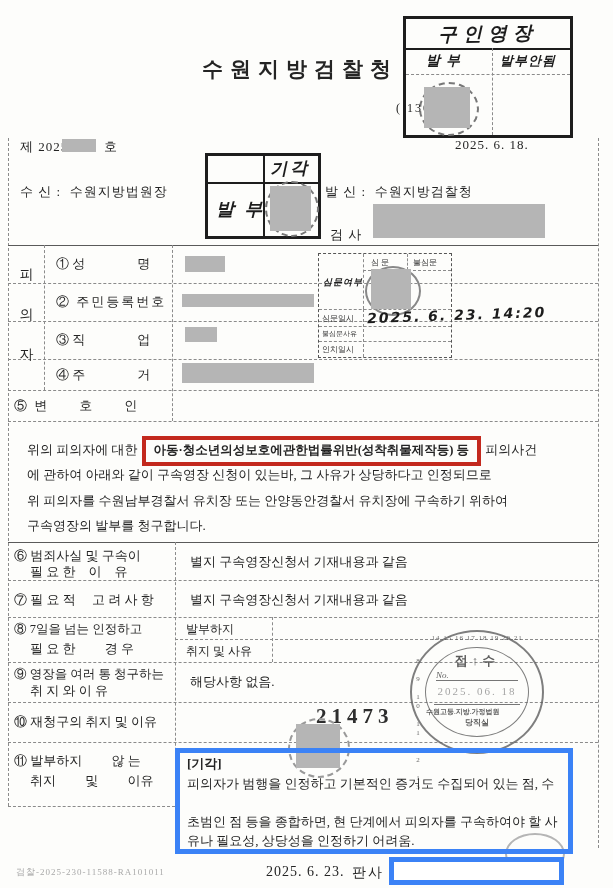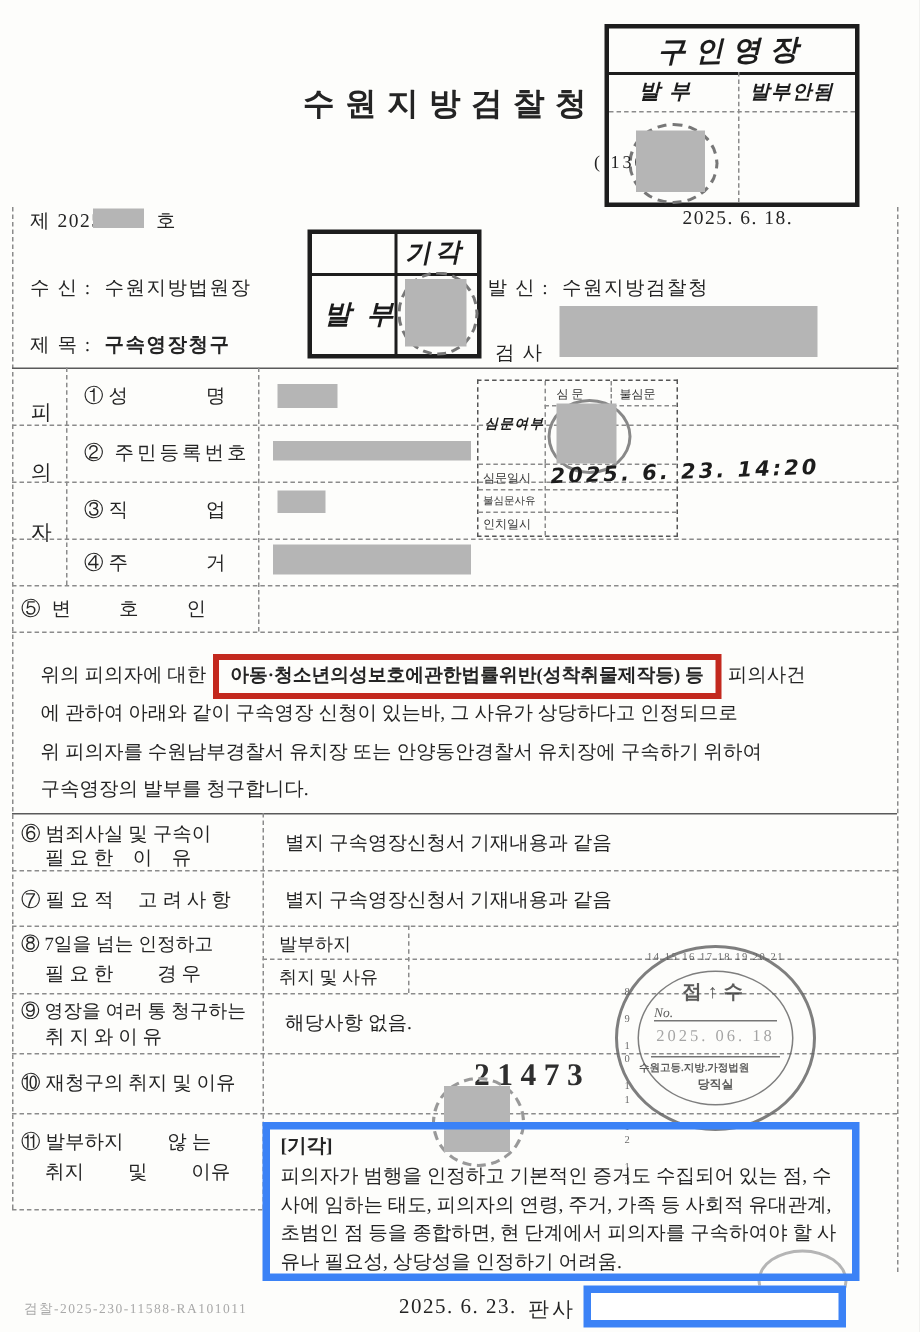--- a/index.html
+++ b/index.html
@@ -59,24 +59,20 @@
     <div class="redact" style="left:62px;top:30px;width:41px;height:45px;"></div>
   </div>
 
   <div class="t" style="left:20px;top:183px;font-size:13px;letter-spacing:1px;">
     <span>수   신 :</span>&nbsp;
     <span>수원지방법원장</span>
   </div>
   <div class="t" style="left:325px;top:183px;font-size:13px;letter-spacing:1px;">
     <span>발   신 :</span>&nbsp;
     <span>수원지방검찰청</span>
-  </div>
-  <div class="t" style="left:20px;top:221px;font-size:13px;letter-spacing:1px;">
-    <span>제   목 :</span>&nbsp;
-    <span style="font-weight:bold;">구속영장청구</span>
   </div>
   <div class="t" style="left:330px;top:226px;font-size:13px;letter-spacing:1px;">검   사</div>
   <div class="redact" style="left:373px;top:204px;width:172px;height:34px;"></div>
 
   <div class="hls" style="left:8px;top:245px;width:590px;"></div>
   <div class="hl" style="left:8px;top:283px;width:590px;"></div>
   <div class="hl" style="left:8px;top:321px;width:590px;"></div>
   <div class="hl" style="left:8px;top:359px;width:590px;"></div>
   <div class="hl" style="left:8px;top:390px;width:590px;"></div>
   <div class="hl" style="left:8px;top:421px;width:590px;"></div>
@@ -168,21 +164,20 @@
     <div class="t" style="left:24px;top:38px;font-size:9px;font-style:italic;color:#333;border-bottom:1px solid #555;width:82px;">No.</div>
     <div class="t faint" style="left:14px;top:53px;width:102px;text-align:center;font-size:11px;letter-spacing:2px;">2025. 06. 18</div>
     <div class="hl" style="left:22px;top:72px;width:86px;border-top:1px solid #555;"></div>
     <div class="t" style="left:14px;top:75px;width:102px;text-align:left;font-size:7px;font-weight:bold;color:#333;">수원고등.지방.가정법원</div>
     <div class="t" style="left:14px;top:85px;width:102px;text-align:center;font-size:8px;font-weight:bold;color:#333;">당직실</div>
   </div>
 
   <div class="redbox" style="left:175px;top:748px;width:388px;height:96px;background:transparent;">
     <div class="t" style="left:7px;top:2px;font-size:13px;font-weight:bold;">[기각]</div>
     <div class="t" style="left:7px;top:22px;font-size:13px;">피의자가  범행을  인정하고  기본적인  증거도  수집되어  있는  점,  수</div>
-    <div class="t" style="left:7px;top:41px;font-size:13px;">사에  임하는  태도,  피의자의  연령,  주거,  가족  등  사회적  유대관계,</div>
     <div class="t" style="left:7px;top:60px;font-size:13px;">초범인  점  등을  종합하면,  현  단계에서  피의자를  구속하여야  할  사</div>
     <div class="t" style="left:7px;top:79px;font-size:13px;">유나  필요성,  상당성을  인정하기  어려움.</div>
   </div>
 
   <div class="circ-solid" style="left:505px;top:833px;width:56px;height:38px;border-color:#b5b5b5;z-index:5;"></div>
 
   <div class="t faint" style="left:16px;top:866px;font-size:9px;letter-spacing:1px;color:#a9a9a9;">검찰-2025-230-11588-RA101011</div>
   <div class="t" style="left:266px;top:864px;font-size:14px;letter-spacing:1px;">2025. 6. 23.</div>
   <div class="t" style="left:352px;top:864px;font-size:14px;letter-spacing:2px;">판사</div>
   <div class="redbox" style="left:389px;top:857px;width:165px;height:18px;background:#ffffff;z-index:7;"></div>

